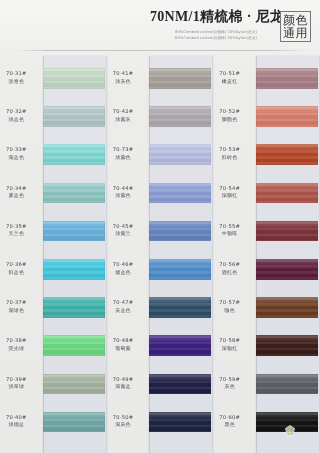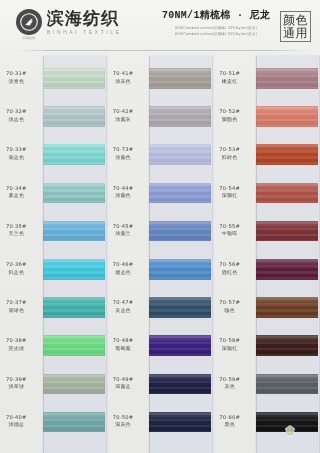--- a/index.html
+++ b/index.html
@@ -45,23 +45,23 @@
     font-family:"DejaVu Sans","Liberation Sans",sans-serif;
   }
   .brand-en{
     font-size:5px;color:#9b9b9b;letter-spacing:2.6px;margin-top:3px;
   }
 
   .title-block{
     position:absolute;left:150px;top:8px;width:132px;text-align:center;
   }
   .title-main{
-    font-size:10px;font-weight:bold;color:#262626;letter-spacing:.3px;
+    font-size:14px;font-weight:bold;color:#262626;letter-spacing:.3px;
     white-space:nowrap;
-    font-family:Liberation Mono, monospace;
+    font-family:Liberation Serif, serif;
   }
   .title-sub{
     font-size:3.6px;color:#8d8d8d;margin-top:4px;letter-spacing:.1px;white-space:nowrap;
     font-family:"DejaVu Sans","Liberation Sans",sans-serif;
   }
   .title-sub + .title-sub{margin-top:2px;}
 
   .badge{
     position:absolute;right:9px;top:11px;
     border:1px solid #777;
@@ -138,33 +138,20 @@
     width:16px;height:16px;opacity:.88;
   }
 </style>
 </head>
 <body>
 
 <div class="card">
 
   <div class="header">
 
-    <div class="brand">
-      <div class="brand-mark">
-        <svg width="18" height="18" viewBox="0 0 24 24" aria-hidden="true">
-          <circle cx="12" cy="12" r="11" fill="none" stroke="#ffffff" stroke-width="1.4"></circle>
-          <path d="M7 16 C10 13, 13 9, 17 7 L15 11 L17.5 9.5 L13 16.5 Z" fill="#ffffff"></path>
-        </svg>
-        <div class="brand-mark-sub">滨海纺织</div>
-      </div>
-      <div class="brand-text">
-        <div class="brand-cn">滨海纺织</div>
-        <div class="brand-en">BINHAI TEXTILE</div>
-      </div>
-    </div>
 
     <div class="title-block">
       <div class="title-main">70NM/1精梳棉 · 尼龙</div>
       <div class="title-sub">80%Combed cotton(精梳棉) 20%Nylon(尼龙)</div>
       <div class="title-sub">65%Combed cotton(精梳棉) 35%Nylon(尼龙)</div>
     </div>
 
     <div class="badge">
       <span>颜色</span>
       <span>通用</span>

